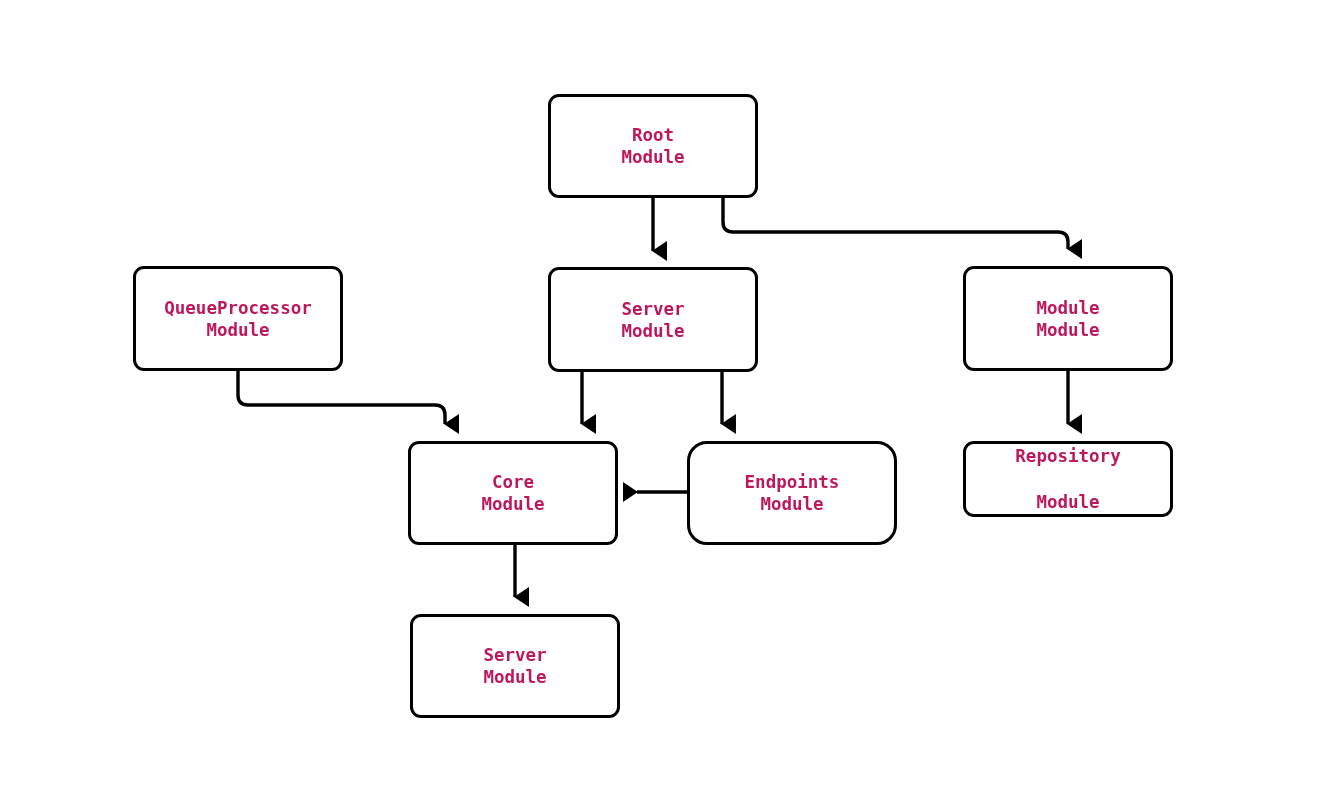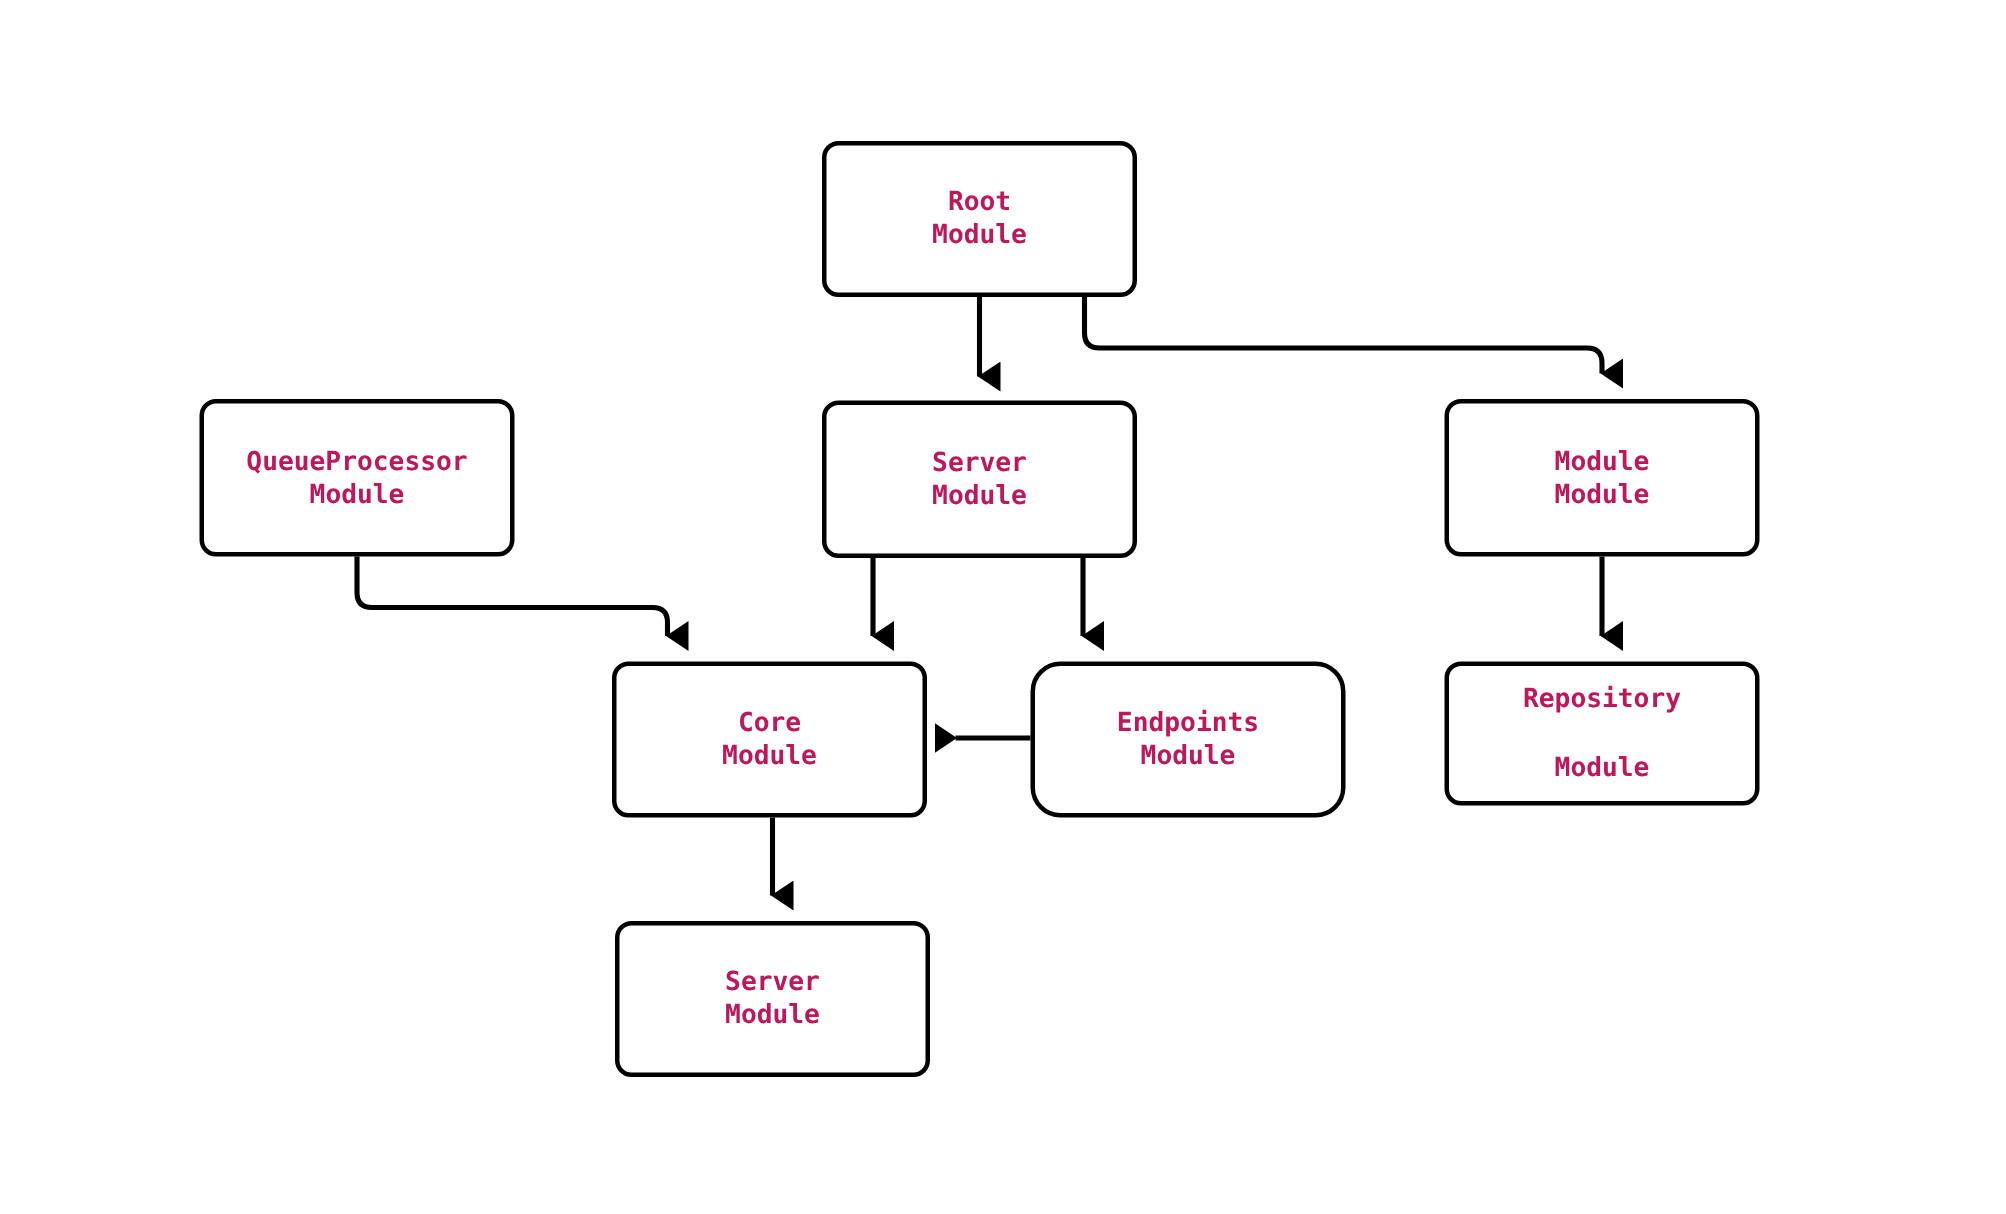--- a/index.html
+++ b/index.html
@@ -108,21 +108,21 @@
   <div class="node-box" style="left:408px; top:441px; width:210px; height:104px;">
     <div class="node-label-line">Core</div>
     <div class="node-label-line">Module</div>
   </div>
 
   <div class="node-box" style="left:687px; top:441px; width:210px; height:104px;border-radius:20px;">
     <div class="node-label-line">Endpoints</div>
     <div class="node-label-line">Module</div>
   </div>
 
-  <div class="node-box" style="left:963px; top:441px; width:210px; height:96px;gap:24px;">
+  <div class="node-box" style="left:963px; top:441px; width:210px; height:76px;gap:24px;">
     <div class="node-label-line">Repository</div>
     <div class="node-label-line">Module</div>
   </div>
 
   <div class="node-box" style="left:410px; top:614px; width:210px; height:104px;">
     <div class="node-label-line">Server</div>
     <div class="node-label-line">Module</div>
   </div>
 
 </div>

